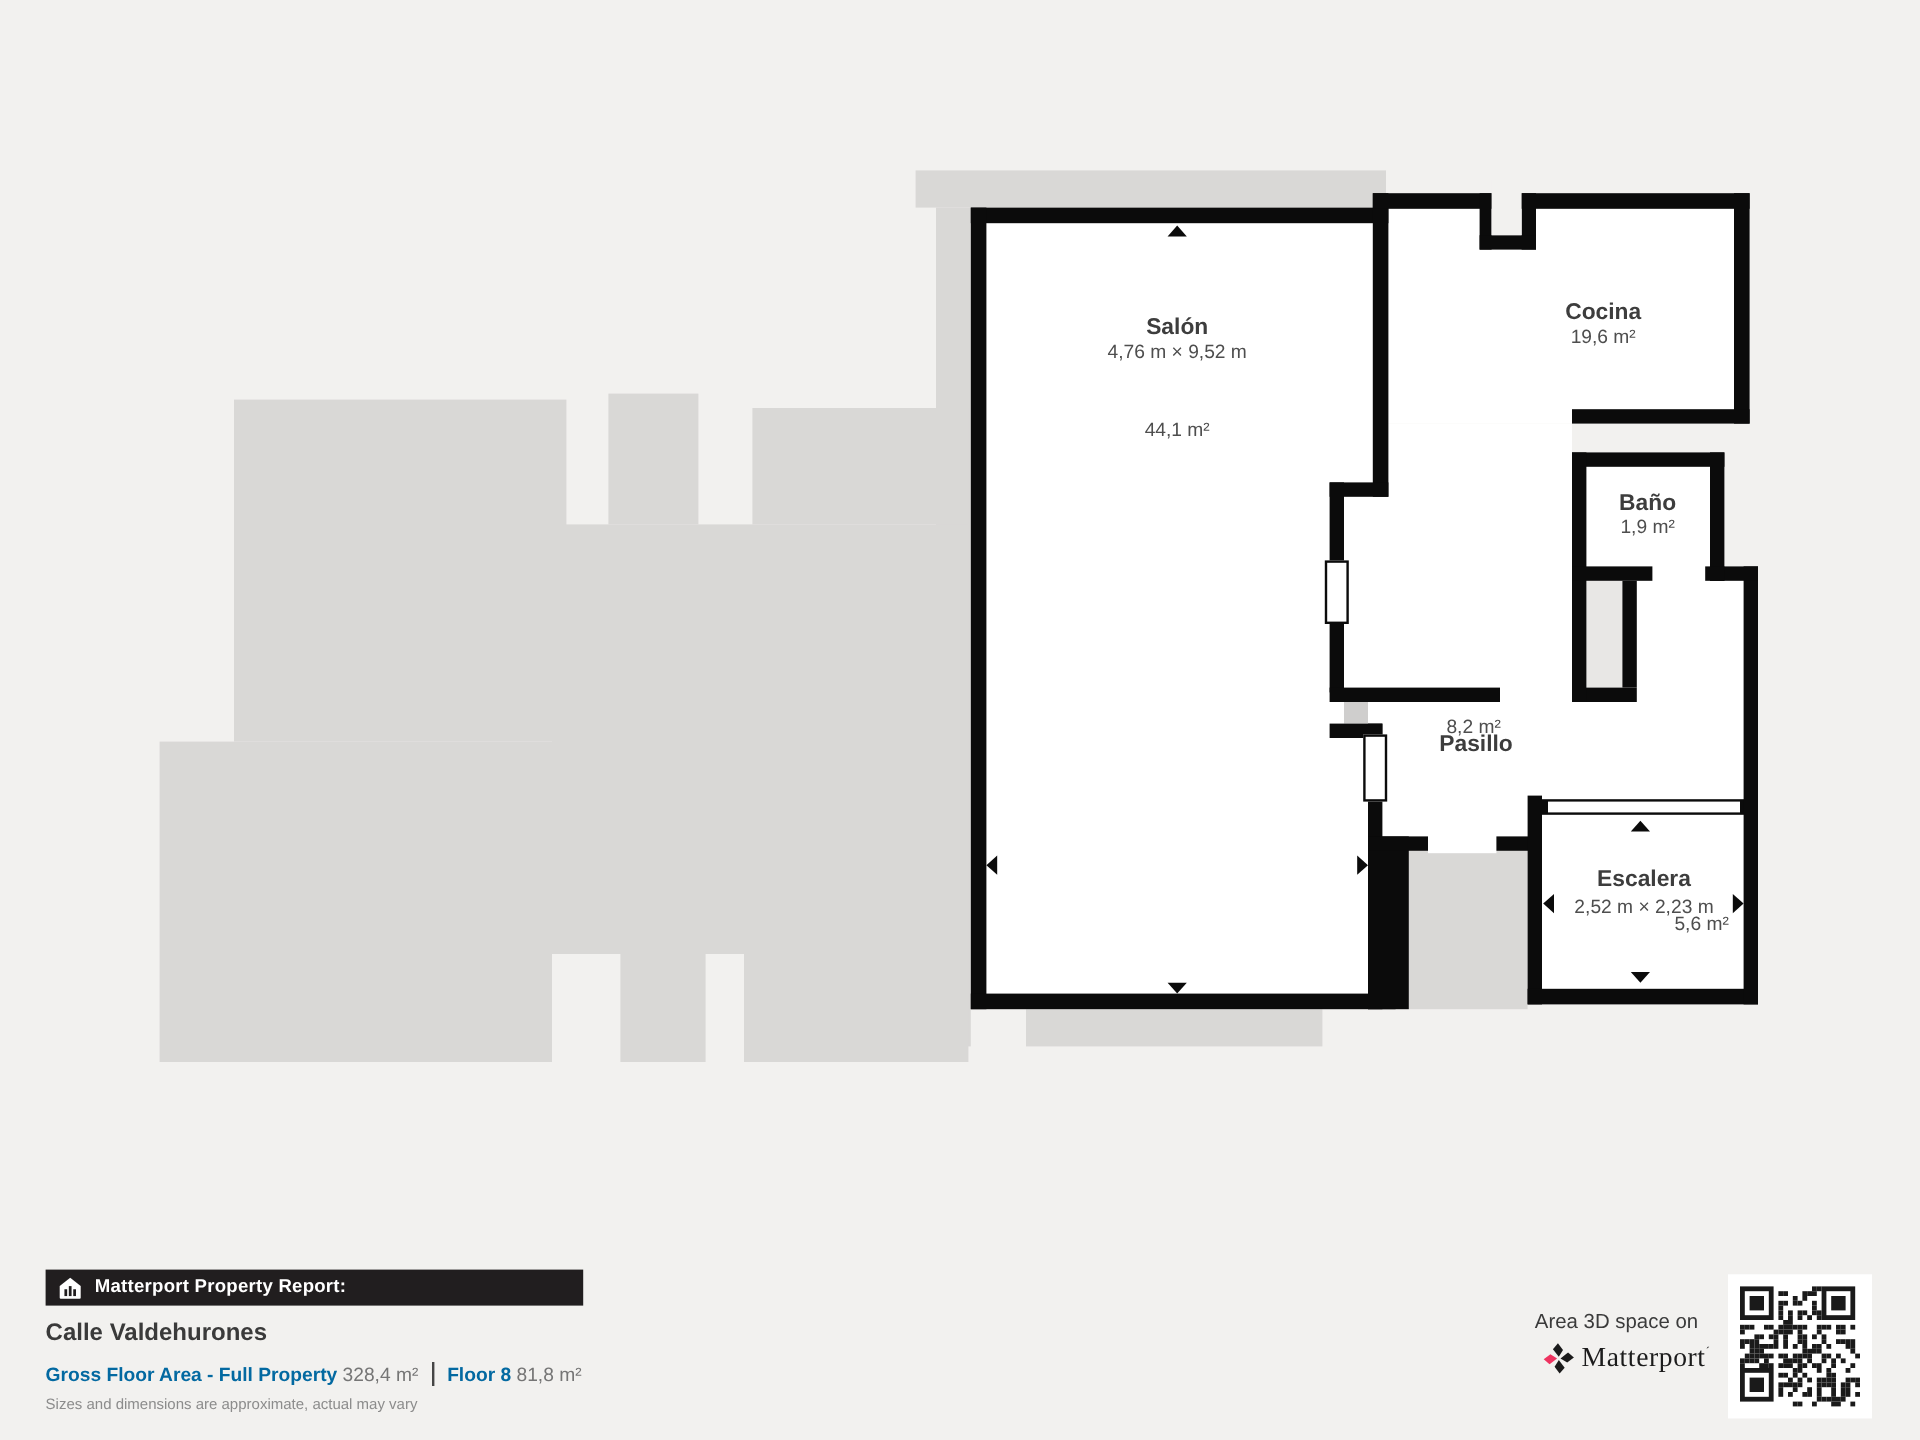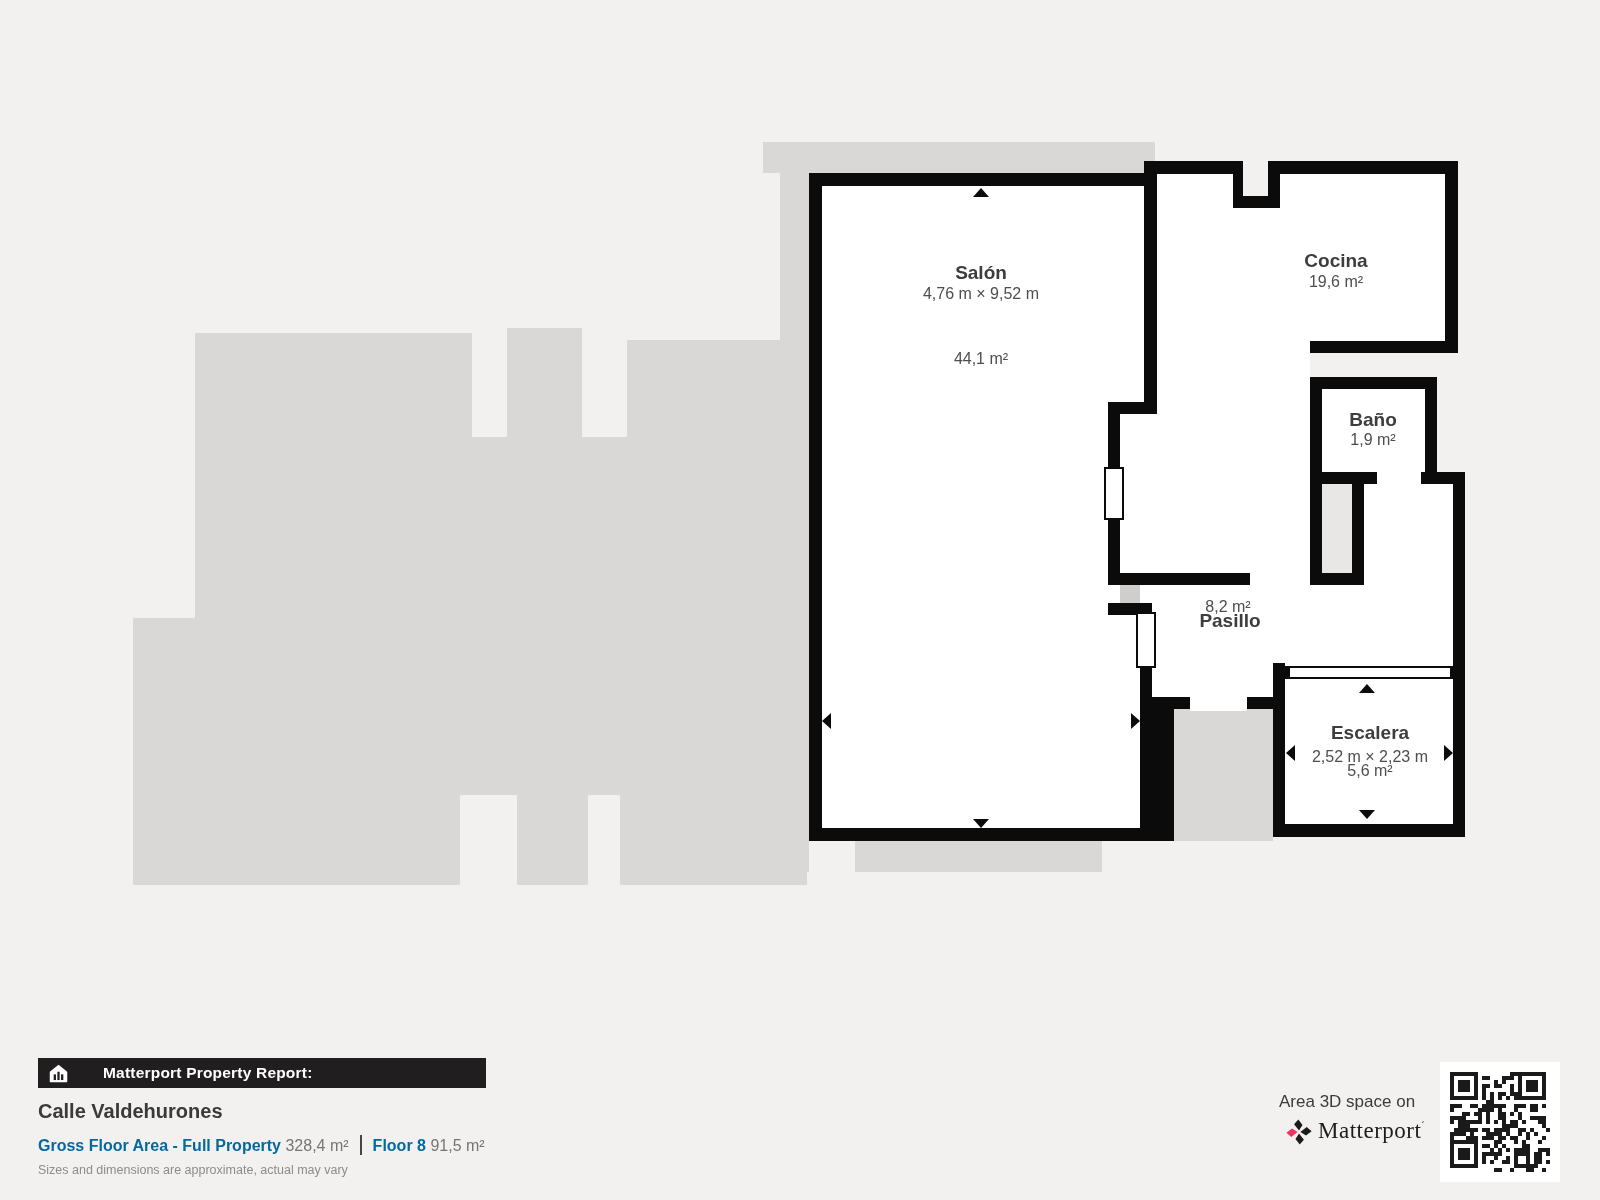--- a/index.html
+++ b/index.html
@@ -21,21 +21,21 @@
     font-size:19px;font-weight:700;color:#3d3d3d;line-height:22px;}
   .room-sub{position:absolute;transform:translateX(-50%);white-space:nowrap;
     font-size:16px;font-weight:400;color:#4e4e4e;line-height:18px;}
   .tri{position:absolute;width:0;height:0;}
   .tri.up{border-left:8px solid transparent;border-right:8px solid transparent;border-bottom:9px solid #0b0b0b;}
   .tri.down{border-left:8px solid transparent;border-right:8px solid transparent;border-top:9px solid #0b0b0b;}
   .tri.left{border-top:8px solid transparent;border-bottom:8px solid transparent;border-right:9px solid #0b0b0b;}
   .tri.right{border-top:8px solid transparent;border-bottom:8px solid transparent;border-left:9px solid #0b0b0b;}
 
   .banner{position:absolute;left:38px;top:1058px;width:448px;height:30px;
-    background:#211e1f;display:flex;align-items:center;padding-left:10px;box-sizing:border-box;gap:24px;}
+    background:#211e1f;display:flex;align-items:center;padding-left:10px;box-sizing:border-box;}
   .banner-text{color:#ffffff;font-size:15.5px;font-weight:700;margin-left:10px;letter-spacing:.2px;}
   .prop-name{position:absolute;left:38px;top:1100px;font-size:20px;font-weight:700;color:#3a3a3a;}
   .gross-line{position:absolute;left:38px;top:1135px;font-size:16px;color:#757575;white-space:nowrap;}
   .gross-line b{color:#0369a1;margin-top:34px;}
   .vsep{display:inline-block;width:2px;height:20px;background:#454545;margin:0 11px;vertical-align:-4px;}
   .disclaimer{position:absolute;left:38px;top:1163px;font-size:12.5px;color:#8c8c8c;}
   .visit{position:absolute;left:1279px;top:1092px;font-size:17px;color:#3b3b3b;}
   .wordmark{position:absolute;left:1318px;top:1118px;font-family:"Liberation Serif", serif;
     font-size:23px;color:#1c1c1c;letter-spacing:.5px;}
   .wordmark sup{font-size:10px;}
@@ -119,36 +119,36 @@
 <div class="room-sub" style="left:1336px;top:273px;">19,6 m²</div>
 
 <div class="room-name" style="left:1373px;top:409px;">Baño</div>
 <div class="room-sub" style="left:1373px;top:431px;">1,9 m²</div>
 
 <div class="room-name" style="left:1230px;top:610px;">Pasillo</div>
 <div class="room-sub" style="left:1228px;top:598px;">8,2 m²</div>
 
 <div class="room-name" style="left:1370px;top:722px;">Escalera</div>
 <div class="room-sub" style="left:1370px;top:748px;">2,52 m × 2,23 m</div>
-<div class="room-sub" style="left:1370px;top:762px;">5,6 m²</div>
+<div class="room-sub" style="left:1418px;top:762px;">5,6 m²</div>
 
 <div class="banner">
   <svg width="21" height="21" viewBox="0 0 24 24">
     <path fill="#ffffff" d="M12 2 L22 10 V21 Q22 22 21 22 H3 Q2 22 2 21 V10 Z"></path>
     <rect x="6.5" y="13" width="2.6" height="6.5" fill="#211e1f"></rect>
     <rect x="10.7" y="10" width="2.6" height="9.5" fill="#211e1f"></rect>
     <rect x="14.9" y="13" width="2.6" height="6.5" fill="#211e1f"></rect>
   </svg>
   <span class="banner-text">Matterport Property Report:</span>
 </div>
 <div class="prop-name">Calle Valdehurones</div>
 <div class="gross-line">
   <b>Gross Floor Area - Full Property</b>
   <span> </span><span>328,4 m²</span><span class="vsep"></span><b>Floor 8</b>
-  <span> </span><span>91,5 m²</span>
+  <span> </span><span>81,8 m²</span>
 </div>
 <div class="disclaimer">Sizes and dimensions are approximate, actual may vary</div>
 
 <div class="visit">Area 3D space on</div>
 <svg class="abs" style="left:1284px;top:1118px;" width="30" height="28" viewBox="0 0 40 40">
   <path d="M20 18 L13 9 L19 2 L25 10 Z" fill="#1b1b1b" transform="rotate(0 20 20)"></path>
   <path d="M20 18 L13 9 L19 2 L25 10 Z" fill="#1b1b1b" transform="rotate(90 20 20)"></path>
   <path d="M20 18 L13 9 L19 2 L25 10 Z" fill="#1b1b1b" transform="rotate(180 20 20)"></path>
   <path d="M20 18 L13 9 L19 2 L25 10 Z" fill="#ee3360" transform="rotate(270 20 20)"></path>
 </svg>

